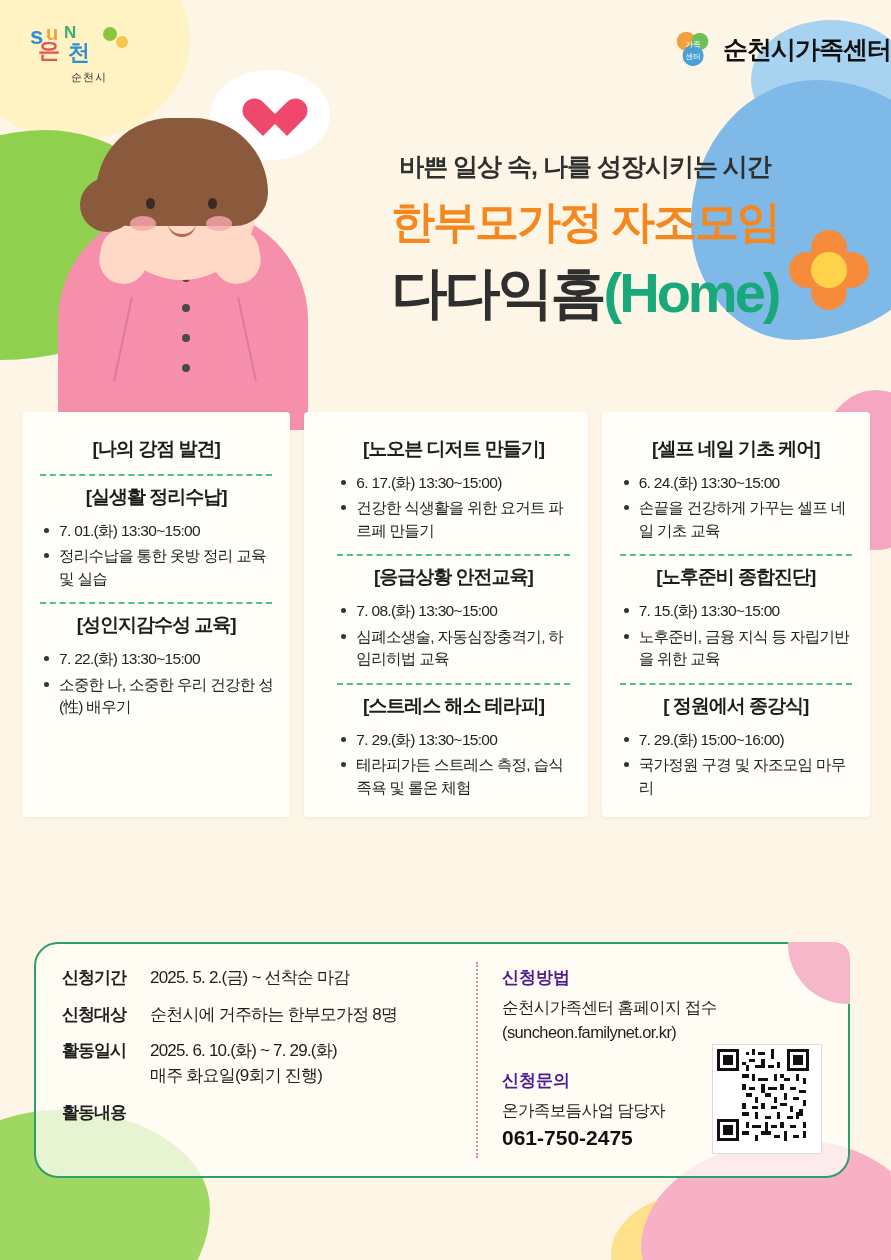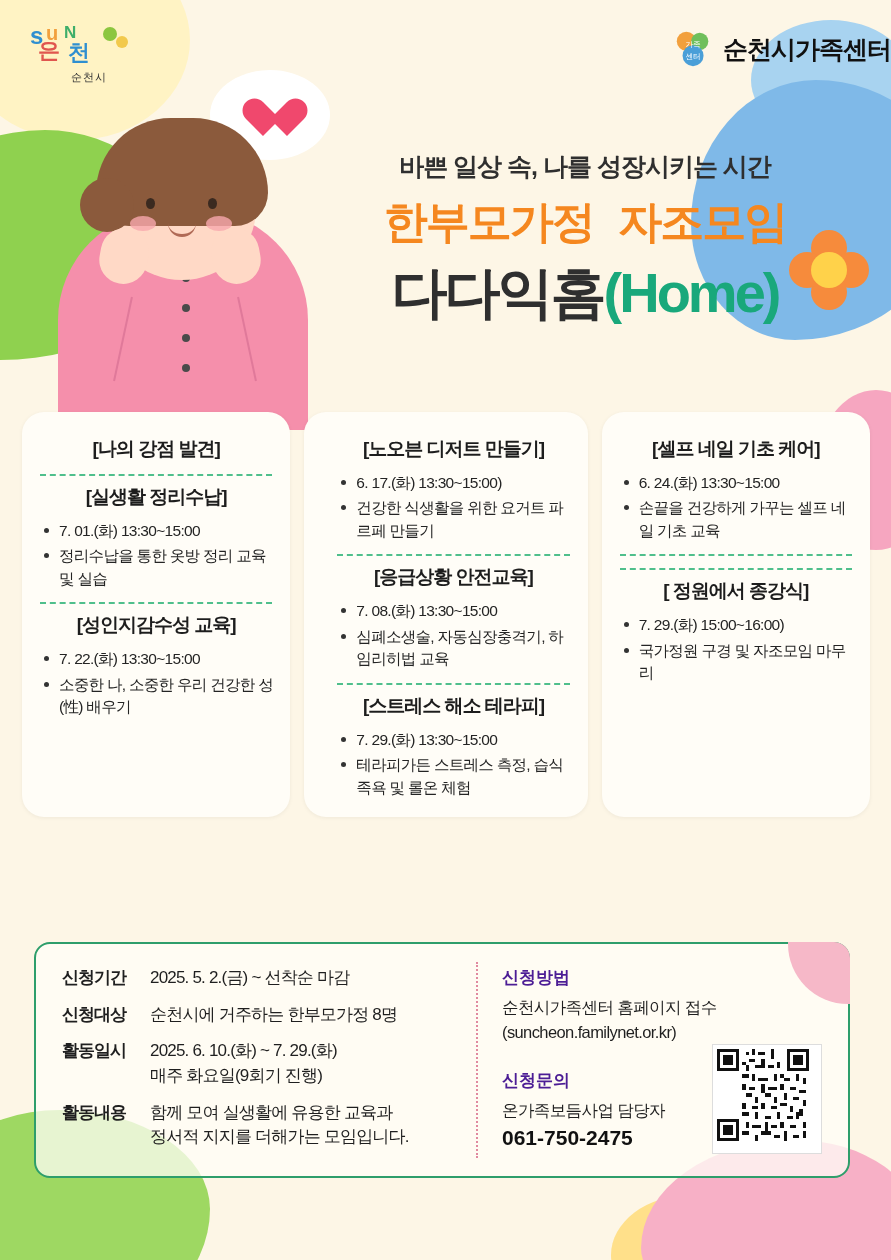--- a/index.html
+++ b/index.html
@@ -61,36 +61,36 @@
   .hand{position:absolute;width:48px;height:56px;background:#ffd9c6;border-radius:24px;top:168px;}
   .hand.l{left:60px;transform:rotate(10deg);}
   .hand.r{left:172px;transform:rotate(-10deg);}
   .btn-dot{position:absolute;left:142px;width:8px;height:8px;background:#4a4a4a;border-radius:50%;}
   .arm-line{position:absolute;top:236px;left:82px;width:2px;height:86px;background:#e0799a;transform:rotate(12deg);}
   .arm-line2{position:absolute;top:236px;left:206px;width:2px;height:86px;background:#e0799a;transform:rotate(-12deg);}
 
   
   .title-wrap{position:absolute;left:300px;top:150px;width:570px;text-align:center;}
   .subtitle{font-size:25px;font-weight:bold;color:#2f2f2f;letter-spacing:-1px;}
-  .title-main{font-size:44px;font-weight:bold;color:#f5871f;letter-spacing:-2px;margin-top:10px;font-family:Liberation Mono, monospace;}
+  .title-main{font-size:44px;font-weight:bold;color:#f5871f;letter-spacing:-2px;margin-top:10px;}
   .title-big{font-size:56px;font-weight:bold;letter-spacing:-3px;margin-top:4px;color:#2f2f2f;}
   .title-big .home{color:#19a87b;}
 
   
   .cards{position:absolute;left:22px;top:412px;width:848px;display:flex;gap:14px;}
-  .card{flex:1;background:#fffdf7;border-radius:22px;padding:16px 14px 14px;box-shadow:0 1px 4px rgba(0,0,0,.06);}
+  .card{flex:1;background:#fffdf7;border-radius:4px;padding:16px 14px 14px;box-shadow:0 1px 4px rgba(0,0,0,.06);}
   .card.mid{background:#fffdf7;padding-left:29px;}
   .sec-title{text-align:center;font-size:19px;font-weight:bold;color:#1d1d1d;letter-spacing:-1px;margin:8px 0 10px;}
   ul.items{list-style:none;margin:0 0 4px;padding:0 2px 0 6px;}
   ul.items li{position:relative;padding-left:17px;font-size:15.5px;line-height:1.45;color:#242424;letter-spacing:-0.7px;margin-bottom:3px;}
   ul.items li:before{content:"";position:absolute;left:2px;top:8px;width:5px;height:5px;background:#333;border-radius:50%;}
   .dash{border-top:2px dashed #4fbf8c;margin:12px 4px 2px;}
 
   
-  .infobox{position:absolute;left:34px;top:942px;width:812px;height:232px;border:2px solid #2e9e6b;border-radius:16px;background:rgba(255,253,247,.75);}
+  .infobox{position:absolute;left:34px;top:942px;width:812px;height:232px;border:2px solid #2e9e6b;border-radius:24px;background:rgba(255,253,247,.75);}
   .corner{position:absolute;right:-2px;top:-2px;width:62px;height:62px;background:#f6b8c8;border-radius:0 16px 0 60px;}
   .info-left{position:absolute;left:26px;top:22px;width:400px;}
   .irow{display:flex;margin-bottom:12px;}
   .ilabel{width:88px;flex:none;font-size:17px;font-weight:bold;color:#1f1f1f;letter-spacing:-1px;}
   .ival{font-size:17px;color:#1f1f1f;line-height:1.45;letter-spacing:-0.8px;}
   .vsep{position:absolute;left:440px;top:18px;height:196px;border-left:2px dotted #e08aa0;}
   .info-right{position:absolute;left:466px;top:22px;width:250px;}
   .ir-title{font-size:17px;font-weight:bold;color:#4c1d95;margin-bottom:6px;}
   .ir-text{font-size:16.5px;color:#1f1f1f;line-height:1.5;letter-spacing:-0.6px;}
   .ir-block{margin-top:24px;}
@@ -226,20 +226,27 @@
 
   <div class="card">
     <div class="sec">
       <div class="sec-title">[셀프 네일 기초 케어]</div>
       <ul class="items">
         <li>6. 24.(화) 13:30~15:00</li>
         <li>손끝을 건강하게 가꾸는 셀프 네일 기초 교육</li>
       </ul>
     </div>
     <div class="dash"></div>
+    <div class="sec">
+      <div class="sec-title">[노후준비 종합진단]</div>
+      <ul class="items">
+        <li>7. 15.(화) 13:30~15:00</li>
+        <li>노후준비, 금융 지식 등 자립기반을 위한 교육</li>
+      </ul>
+    </div>
     <div class="dash"></div>
     <div class="sec">
       <div class="sec-title">[ 정원에서 종강식]</div>
       <ul class="items">
         <li>7. 29.(화) 15:00~16:00)</li>
         <li>국가정원 구경 및 자조모임 마무리</li>
       </ul>
     </div>
   </div>
 </div>
@@ -256,22 +263,20 @@
       <div class="ilabel">신청대상</div>
       <div class="ival">순천시에 거주하는 한부모가정 8명</div>
     </div>
     <div class="irow">
       <div class="ilabel">활동일시</div>
       <div class="ival" style="white-space:pre-line">2025. 6. 10.(화) ~ 7. 29.(화)
 매주 화요일(9회기 진행)</div>
     </div>
     <div class="irow">
       <div class="ilabel">활동내용</div>
-      <div class="ival" style="white-space:pre-line">함께 모여 실생활에 유용한 교육과
-정서적 지지를 더해가는 모임입니다.</div>
     </div>
   </div>
 
   <div class="vsep"></div>
 
   <div class="info-right">
     <div class="ir-title">신청방법</div>
     <div class="ir-text" style="white-space:pre-line">순천시가족센터 홈페이지 접수
 (suncheon.familynet.or.kr)</div>
     <div class="ir-block">

